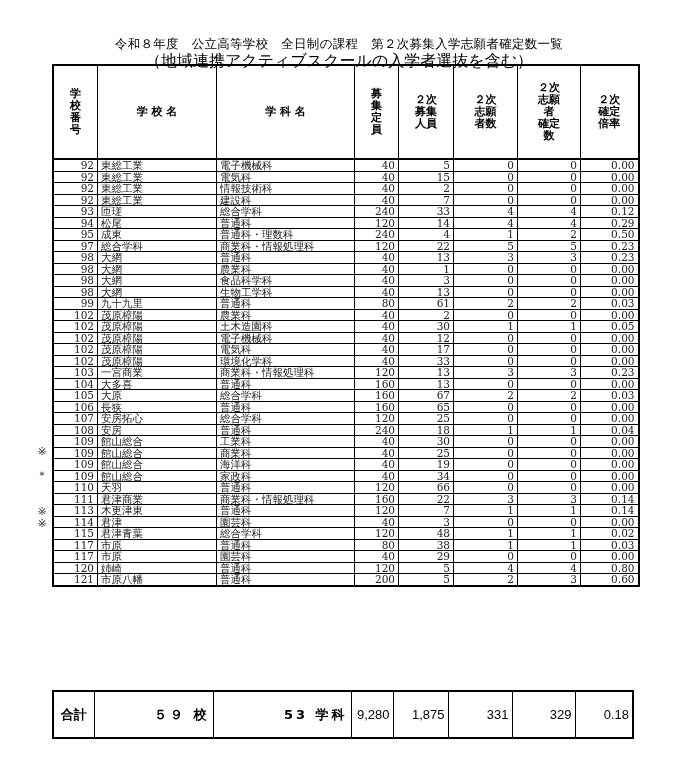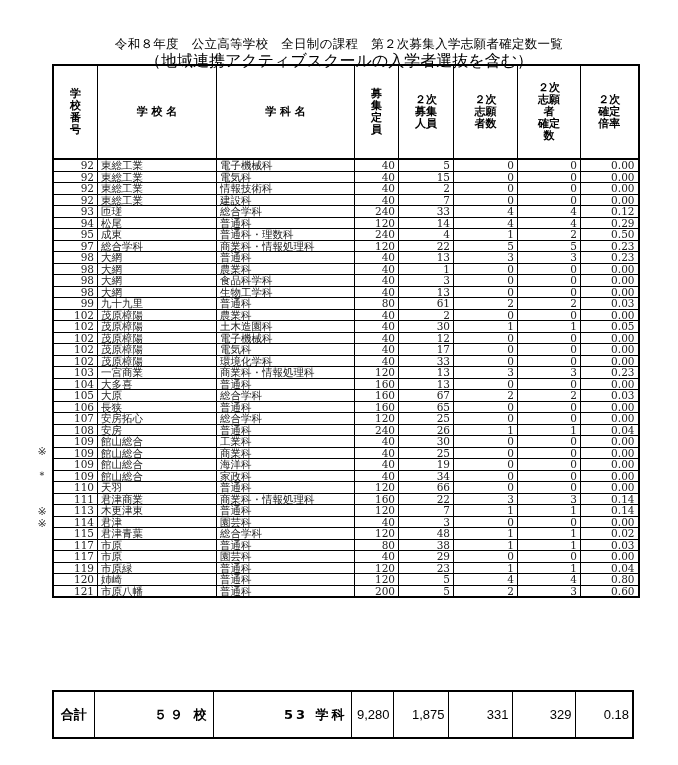--- a/index.html
+++ b/index.html
@@ -297,21 +297,21 @@
         <td class="num">25</td>
         <td class="num">0</td>
         <td class="num">0</td>
         <td class="num">0.00</td>
       </tr>
       <tr>
         <td class="num">108</td>
         <td class="txt">安房</td>
         <td class="txt">普通科</td>
         <td class="num">240</td>
-        <td class="num">26</td>
+        <td class="num">18</td>
         <td class="num">1</td>
         <td class="num">1</td>
         <td class="num">0.04</td>
       </tr>
       <tr>
         <td class="num">109</td>
         <td class="txt">館山総合</td>
         <td class="txt">工業科</td>
         <td class="num">40</td>
         <td class="num">30</td>
@@ -411,30 +411,20 @@
       </tr>
       <tr>
         <td class="num">117</td>
         <td class="txt">市原</td>
         <td class="txt">園芸科</td>
         <td class="num">40</td>
         <td class="num">29</td>
         <td class="num">0</td>
         <td class="num">0</td>
         <td class="num">0.00</td>
-      </tr>
-      <tr>
-        <td class="num">119</td>
-        <td class="txt">市原緑</td>
-        <td class="txt">普通科</td>
-        <td class="num">120</td>
-        <td class="num">23</td>
-        <td class="num">1</td>
-        <td class="num">1</td>
-        <td class="num">0.04</td>
       </tr>
       <tr>
         <td class="num">120</td>
         <td class="txt">姉崎</td>
         <td class="txt">普通科</td>
         <td class="num">120</td>
         <td class="num">5</td>
         <td class="num">4</td>
         <td class="num">4</td>
         <td class="num">0.80</td>

